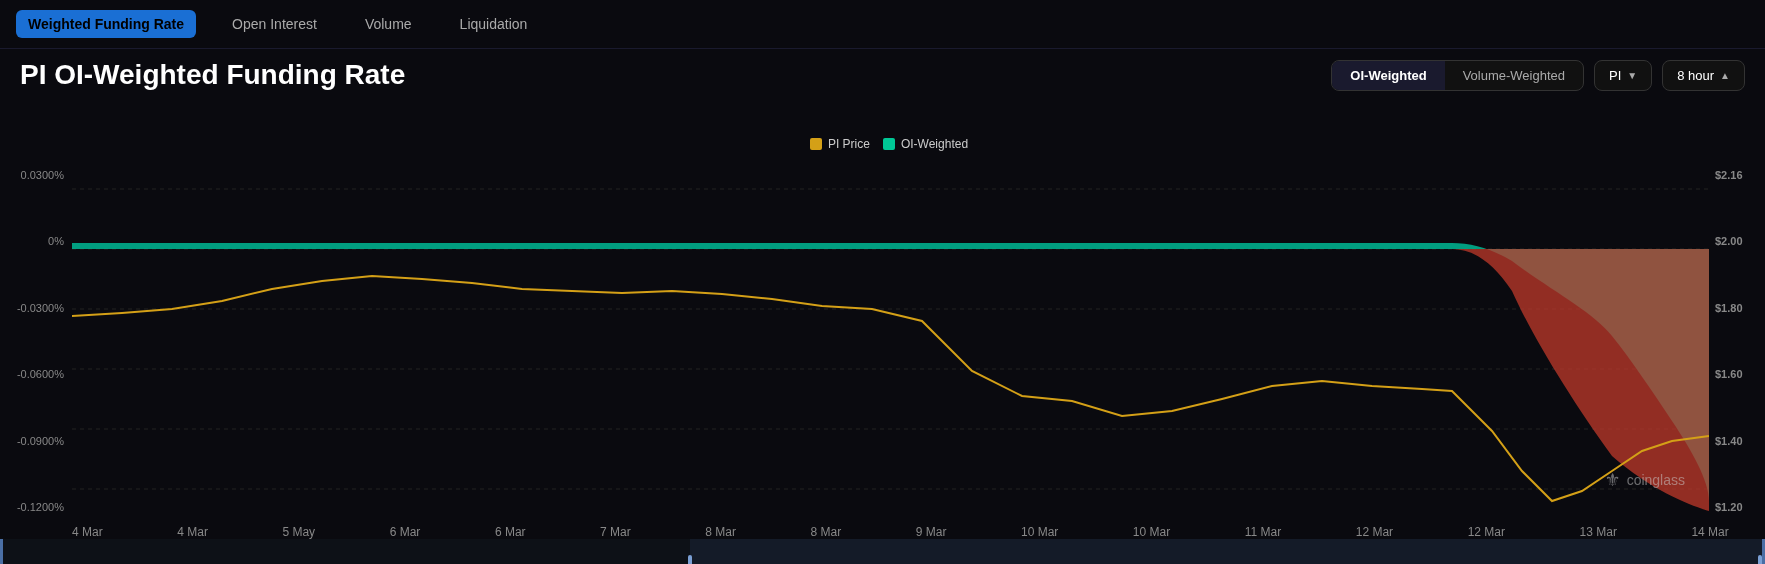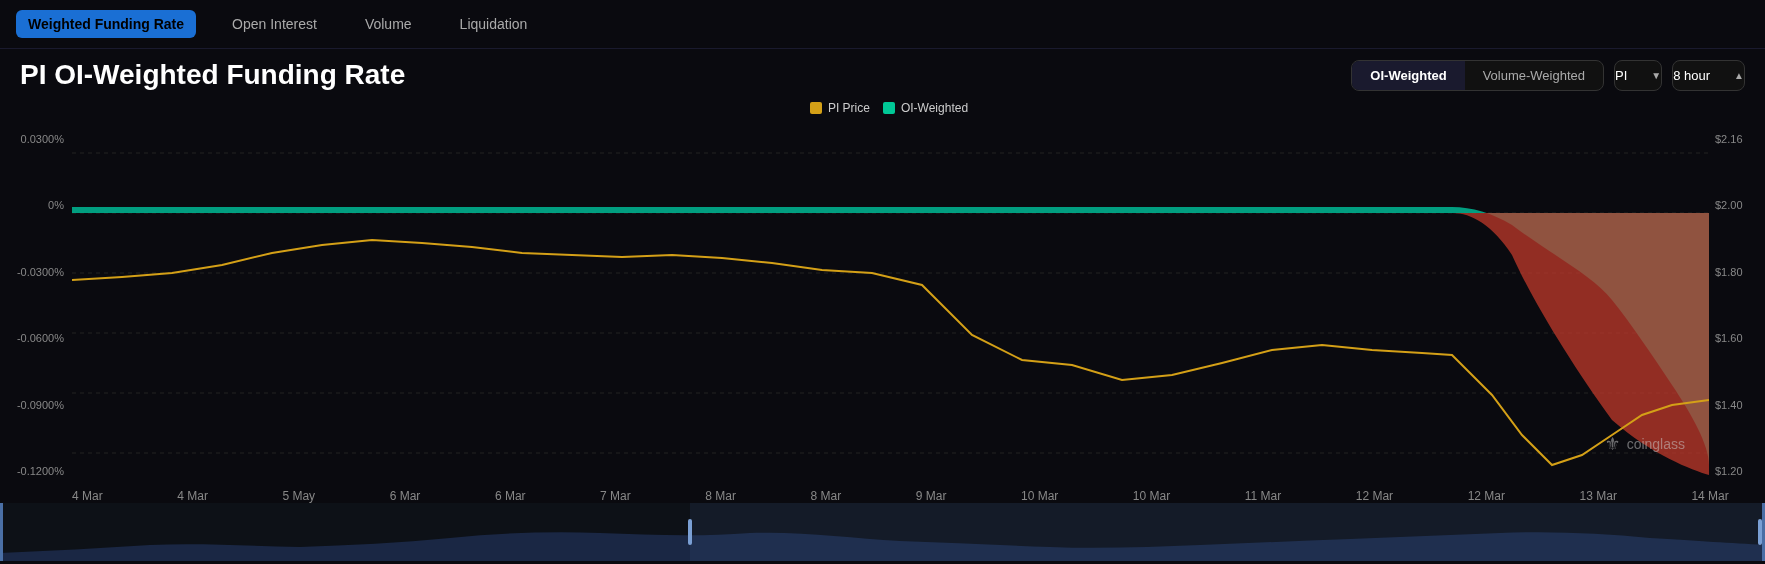--- a/index.html
+++ b/index.html
@@ -66,41 +66,42 @@
       background: transparent;
     }
     .toggle-btn.active {
       background: #1a1a2e;
       color: #fff;
       font-weight: 600;
     }
     .dropdown-btn {
       display: flex;
       align-items: center;
-      gap: 24px;
-      padding: 7px 0;
+      gap: 6px;
+      padding: 7px 14px;
       background: #111;
       border: 1px solid #333;
       border-radius: 8px;
       color: #fff;
       font-size: 13px;
       cursor: pointer;
     }
     .dropdown-arrow {
       font-size: 10px;
       color: #aaa;
     }
 
     
     .legend {
       display: flex;
       align-items: center;
       justify-content: center;
       gap: 13px;
       padding: 4px 0 2px 13px;
+      margin-top: 36px;
     }
     .legend-item {
       display: flex;
       align-items: center;
       gap: 6px;
       font-size: 12px;
       color: #ccc;
     }
     .legend-dot {
       width: 12px;
@@ -138,20 +139,21 @@
     .y-axis-right {
       position: absolute;
       right: 0;
       top: 0;
       width: 56px;
       height: 100%;
       display: flex;
       flex-direction: column;
       justify-content: space-between;
       padding: 8px 0;
+      font-weight: bold;
     }
     .y-label-right {
       font-size: 11px;
       color: #888;
       text-align: left;
       padding-left: 6px;
     }
 
     
     .x-axis {

